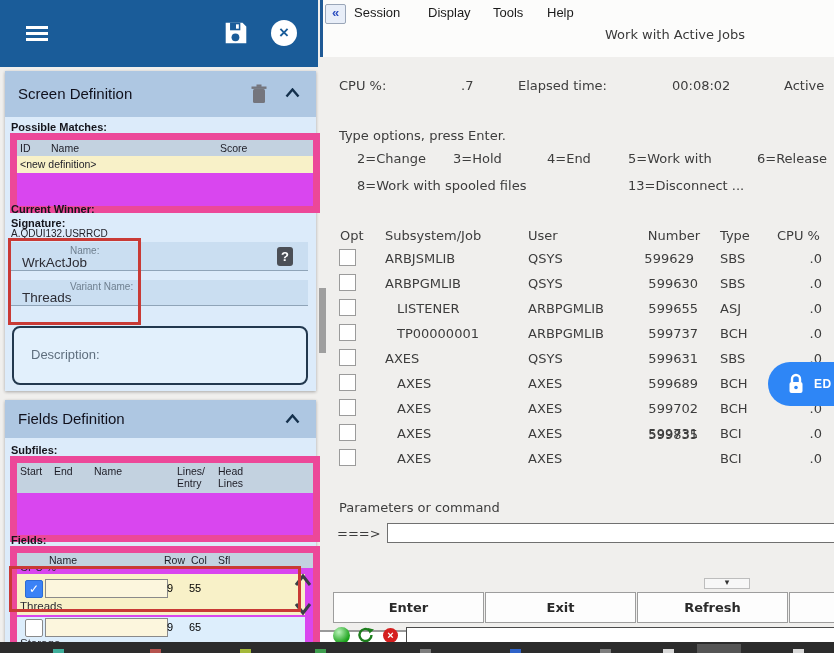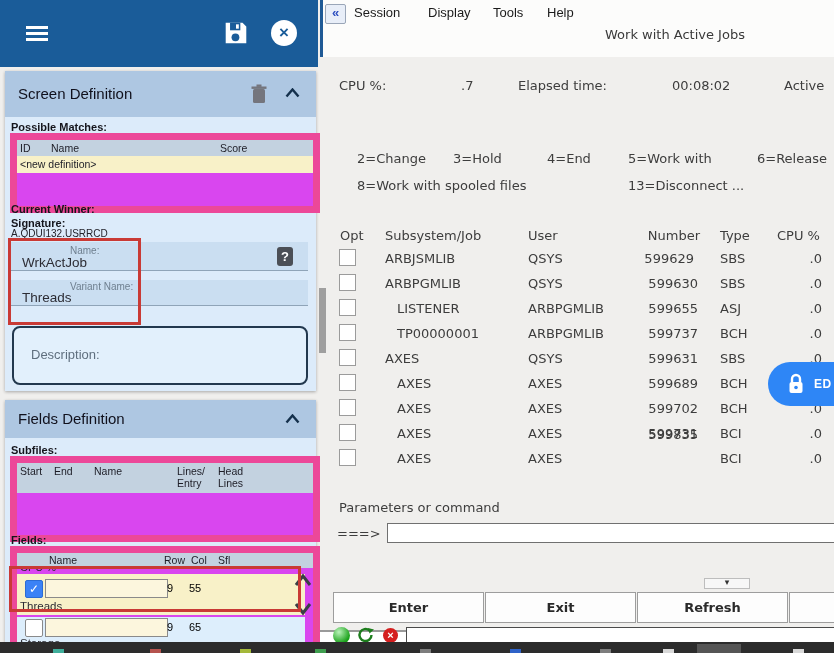--- a/index.html
+++ b/index.html
@@ -181,20 +181,21 @@
   <span class="menu-item" style="left:547px;">Help</span>
 
   <span class="t" style="left:605px;top:27px;color:#3a3a3a;">Work with Active Jobs</span>
 
   <span class="t" style="left:339px;top:78px;">CPU %:</span>
   <span class="t" style="left:461px;top:78px;">.7</span>
   <span class="t" style="left:518px;top:78px;">Elapsed time:</span>
   <span class="t" style="left:672px;top:78px;">00:08:02</span>
   <span class="t" style="left:784px;top:78px;">Active</span>
 
+  <span class="t" style="left:339px;top:128px;">Type options, press Enter.</span>
   <span class="t" style="left:357px;top:151px;">2=Change</span>
   <span class="t" style="left:453px;top:151px;">3=Hold</span>
   <span class="t" style="left:547px;top:151px;">4=End</span>
   <span class="t" style="left:628px;top:151px;">5=Work with</span>
   <span class="t" style="left:757px;top:151px;">6=Release</span>
   <span class="t" style="left:357px;top:178px;">8=Work with spooled files</span>
   <span class="t" style="left:628px;top:178px;">13=Disconnect ...</span>
 
   <span class="t" style="left:340px;top:228px;">Opt</span>
   <span class="t" style="left:385px;top:228px;">Subsystem/Job</span>

